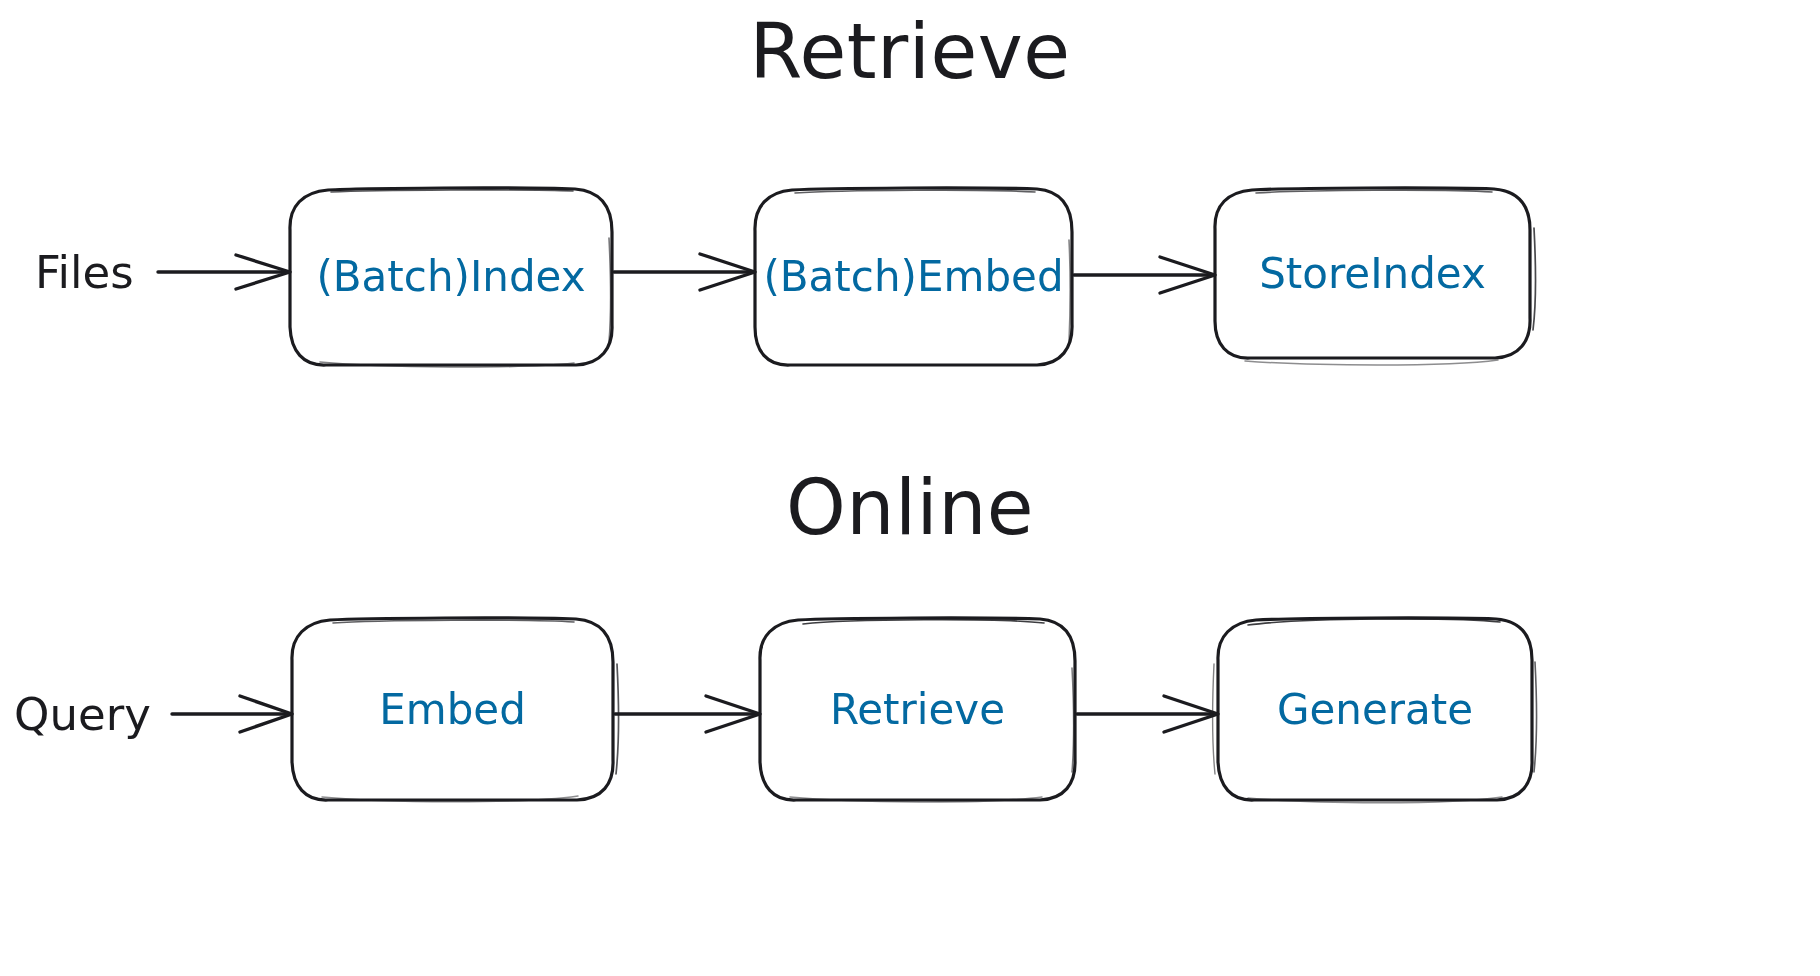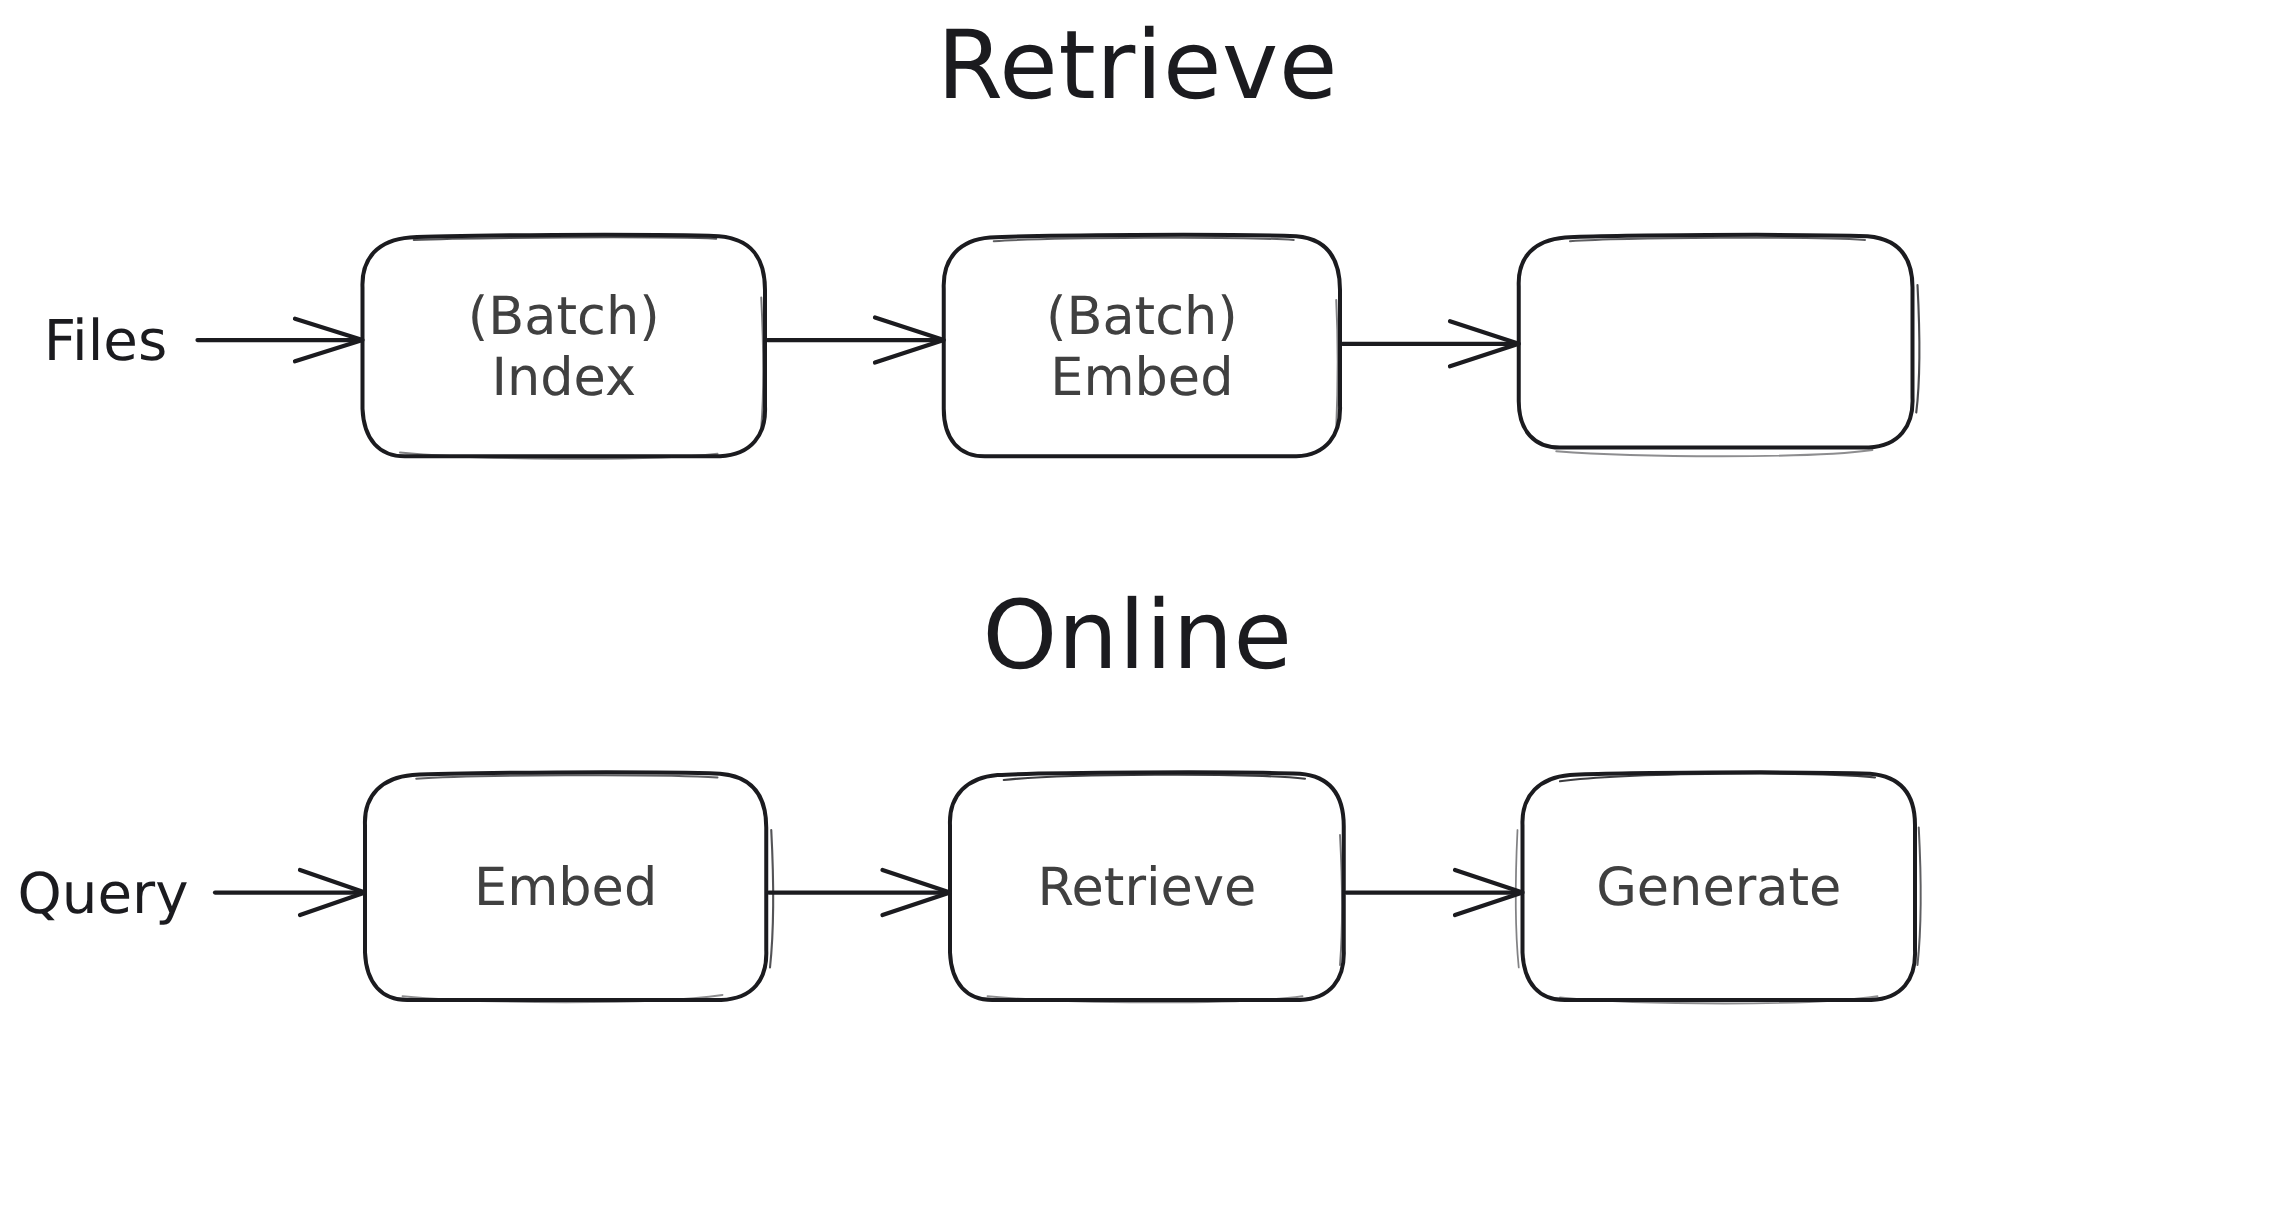--- a/index.html
+++ b/index.html
@@ -36,24 +36,24 @@
     font-weight: 400;
     letter-spacing: 0.5px;
     white-space: nowrap;
   }
   #title-offline { top: 8px; left: 0; font-size: 76px; line-height: 88px; }
   #title-online  { top: 464px; left: 0; font-size: 76px; line-height: 88px; }
 
   .node-label {
     position: absolute;
     display: flex;
-    flex-direction: column;
+    flex-direction: row;
     align-items: center;
     justify-content: center;
-    color: #404040;
+    color: #0369a1;
     font-family: "DejaVu Sans", sans-serif;
     text-align: center;
     white-space: pre;
     line-height: 1.15;
   }
   .node-label .l1, .node-label .l2 { display: block; }
 
   .edge-label {
     position: absolute;
     color: #1b1b1f;
@@ -165,20 +165,24 @@
   <div class="node-label" style="left:290px; top:190px; width:322px; height:175px; font-size:42px;">
     <span class="l1">(Batch)</span>
     <span class="l2">Index</span>
   </div>
 
   <div class="node-label" style="left:755px; top:190px; width:317px; height:175px; font-size:42px;">
     <span class="l1">(Batch)</span>
     <span class="l2">Embed</span>
   </div>
 
+  <div class="node-label" style="left:1215px; top:190px; width:315px; height:168px; font-size:42px;">
+    <span class="l1">Store</span>
+    <span class="l2">Index</span>
+  </div>
 
   <div class="sec-title" id="title-online">Online</div>
 
   <div class="edge-label" style="left:14px; top:692px;">Query</div>
 
   <div class="node-label" style="left:292px; top:620px; width:321px; height:180px; font-size:42px;">
     <span class="l1">Embed</span>
   </div>
 
   <div class="node-label" style="left:1218px; top:620px; width:314px; height:180px; font-size:42px;">

